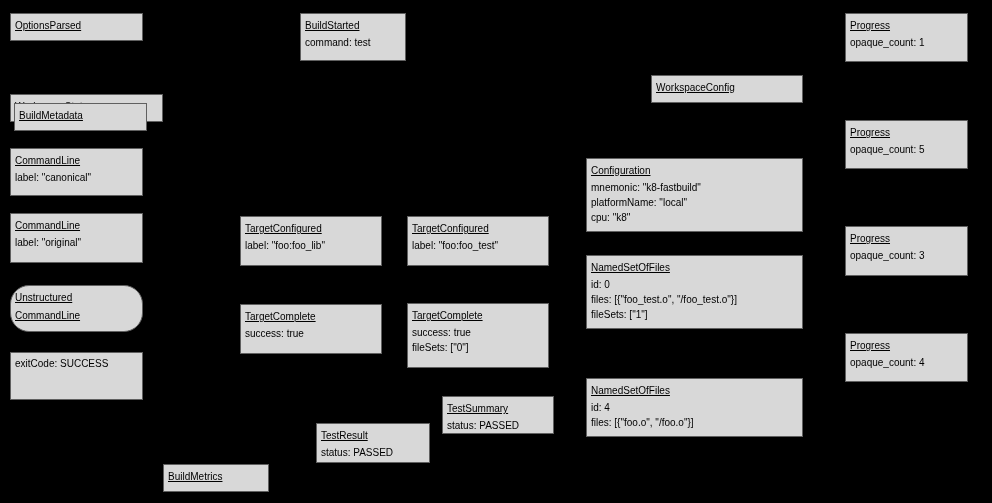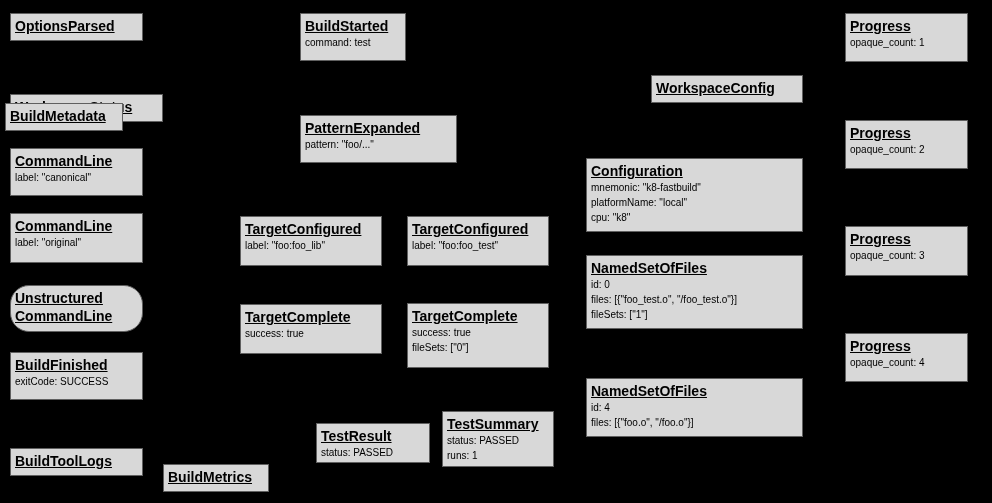--- a/index.html
+++ b/index.html
@@ -24,74 +24,66 @@
   .event-box {
     position: absolute;
     box-sizing: border-box;
     background: var(--box-fill, #d8d8d8);
     border: 1px solid var(--box-border, #606060);
     color: var(--text, #000000);
     padding: 3px 4px 2px 4px;
     overflow: hidden;
   }
   .box-title {
-    font-size: 14px;
+    font-size: 10px;
     line-height: 18px;
-    font-weight: bold;
+    font-weight: normal;
     text-decoration: underline;
     white-space: nowrap;
   }
   .box-detail {
     font-size: 10px;
     line-height: 15px;
     white-space: nowrap;
   }
 </style>
 </head>
 <body>
 
 <div class="canvas" id="canvas">
     <div class="event-box" style="left: 10px; top: 13px; width: 133px; height: 28px;">
       <div class="box-title">OptionsParsed</div>
     </div>
     <div class="event-box" style="left: 10px; top: 58px; width: 153px; height: 28px; margin-top: 36px;">
       <div class="box-title">WorkspaceStatus</div>
     </div>
-    <div class="event-box" style="left: 5px; top: 103px; width: 118px; height: 28px;">
+    <div class="event-box" style="left: 14px; top: 103px; width: 133px; height: 28px;">
       <div class="box-title">BuildMetadata</div>
     </div>
     <div class="event-box" style="left: 10px; top: 148px; width: 133px; height: 48px;">
       <div class="box-title">CommandLine</div>
       <div class="box-detail">label: "canonical"</div>
     </div>
     <div class="event-box" style="left: 10px; top: 213px; width: 133px; height: 50px;">
       <div class="box-title">CommandLine</div>
       <div class="box-detail">label: "original"</div>
     </div>
     <div class="event-box" style="left: 10px; top: 285px; width: 133px; height: 47px; border-radius: 19px;">
       <div class="box-title">Unstructured</div>
       <div class="box-title">CommandLine</div>
     </div>
     <div class="event-box" style="left: 10px; top: 352px; width: 133px; height: 48px;">
-      <div class="box-title">BuildFinished</div>
       <div class="box-detail">exitCode: SUCCESS</div>
-    </div>
-    <div class="event-box" style="left: 10px; top: 448px; width: 133px; height: 28px;">
-      <div class="box-title">BuildToolLogs</div>
     </div>
     <div class="event-box" style="left: 163px; top: 464px; width: 106px; height: 28px;">
       <div class="box-title">BuildMetrics</div>
     </div>
     <div class="event-box" style="left: 300px; top: 13px; width: 106px; height: 48px;">
       <div class="box-title">BuildStarted</div>
       <div class="box-detail">command: test</div>
-    </div>
-    <div class="event-box" style="left: 300px; top: 115px; width: 157px; height: 48px;">
-      <div class="box-title">PatternExpanded</div>
-      <div class="box-detail">pattern: "foo/..."</div>
     </div>
     <div class="event-box" style="left: 240px; top: 216px; width: 142px; height: 50px;">
       <div class="box-title">TargetConfigured</div>
       <div class="box-detail">label: "foo:foo_lib"</div>
     </div>
     <div class="event-box" style="left: 407px; top: 216px; width: 142px; height: 50px;">
       <div class="box-title">TargetConfigured</div>
       <div class="box-detail">label: "foo:foo_test"</div>
     </div>
     <div class="event-box" style="left: 240px; top: 304px; width: 142px; height: 50px;">
@@ -100,21 +92,21 @@
     </div>
     <div class="event-box" style="left: 407px; top: 303px; width: 142px; height: 65px;">
       <div class="box-title">TargetComplete</div>
       <div class="box-detail">success: true</div>
       <div class="box-detail">fileSets: ["0"]</div>
     </div>
     <div class="event-box" style="left: 316px; top: 423px; width: 114px; height: 40px;">
       <div class="box-title">TestResult</div>
       <div class="box-detail">status: PASSED</div>
     </div>
-    <div class="event-box" style="left: 442px; top: 411px; width: 112px; height: 56px;">
+    <div class="event-box" style="left: 442px; top: 396px; width: 112px; height: 38px;">
       <div class="box-title">TestSummary</div>
       <div class="box-detail">status: PASSED</div>
       <div class="box-detail">runs: 1</div>
     </div>
     <div class="event-box" style="left: 651px; top: 75px; width: 152px; height: 28px;">
       <div class="box-title">WorkspaceConfig</div>
     </div>
     <div class="event-box" style="left: 586px; top: 158px; width: 217px; height: 74px;">
       <div class="box-title">Configuration</div>
       <div class="box-detail">mnemonic: "k8-fastbuild"</div>
@@ -131,21 +123,21 @@
       <div class="box-title">NamedSetOfFiles</div>
       <div class="box-detail">id: 4</div>
       <div class="box-detail">files: [{"foo.o", "/foo.o"}]</div>
     </div>
     <div class="event-box" style="left: 845px; top: 13px; width: 123px; height: 49px;">
       <div class="box-title">Progress</div>
       <div class="box-detail">opaque_count: 1</div>
     </div>
     <div class="event-box" style="left: 845px; top: 120px; width: 123px; height: 49px;">
       <div class="box-title">Progress</div>
-      <div class="box-detail">opaque_count: 2</div>
+      <div class="box-detail">opaque_count: 5</div>
     </div>
     <div class="event-box" style="left: 845px; top: 226px; width: 123px; height: 50px;">
       <div class="box-title">Progress</div>
       <div class="box-detail">opaque_count: 3</div>
     </div>
     <div class="event-box" style="left: 845px; top: 333px; width: 123px; height: 49px;">
       <div class="box-title">Progress</div>
       <div class="box-detail">opaque_count: 4</div>
     </div>
   </div>

